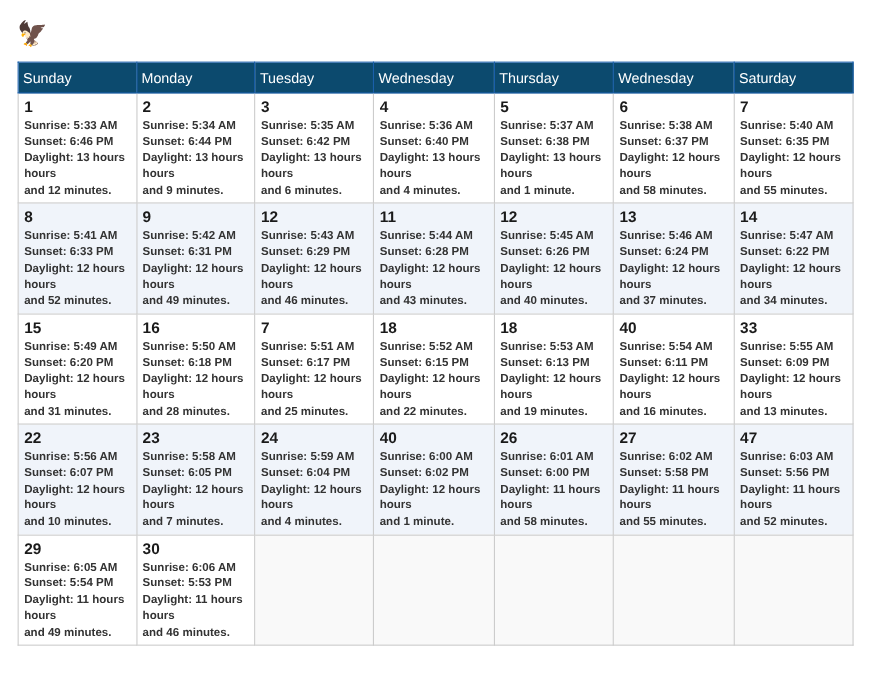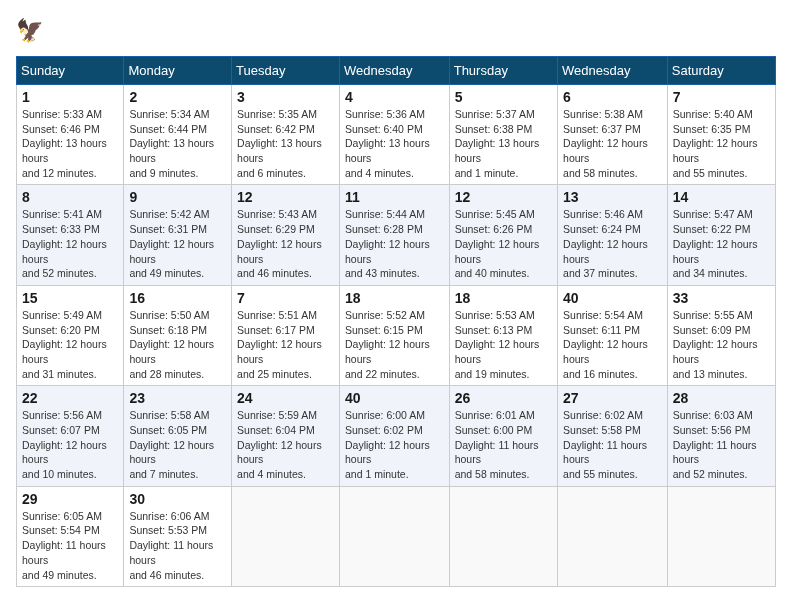--- a/index.html
+++ b/index.html
@@ -75,20 +75,21 @@
       font-size: 14px;
       font-weight: bold;
       color: #1a1a1a;
       display: block;
       margin-bottom: 2px;
     }
     .day-info {
       color: #333;
       font-size: 10.5px;
       line-height: 1.4;
+      font-weight: bold;
     }
     .empty-cell {
       background: #f9f9f9 !important;
     }
   </style>
 </head>
 <body>
 
 <div class="header">
   <div class="logo">
@@ -228,21 +229,21 @@
         </td>
         <td>
           <span class="day-num">26</span>
           <div class="day-info">Sunrise: 6:01 AM<br>Sunset: 6:00 PM<br>Daylight: 11 hours hours<br>and 58 minutes.</div>
         </td>
         <td>
           <span class="day-num">27</span>
           <div class="day-info">Sunrise: 6:02 AM<br>Sunset: 5:58 PM<br>Daylight: 11 hours hours<br>and 55 minutes.</div>
         </td>
         <td>
-          <span class="day-num">28</span>
+          <span class="day-num">47</span>
           <div class="day-info">Sunrise: 6:03 AM<br>Sunset: 5:56 PM<br>Daylight: 11 hours hours<br>and 52 minutes.</div>
         </td>
       </tr>
       <tr>
         <td>
           <span class="day-num">29</span>
           <div class="day-info">Sunrise: 6:05 AM<br>Sunset: 5:54 PM<br>Daylight: 11 hours hours<br>and 49 minutes.</div>
         </td>
         <td>
           <span class="day-num">30</span>

